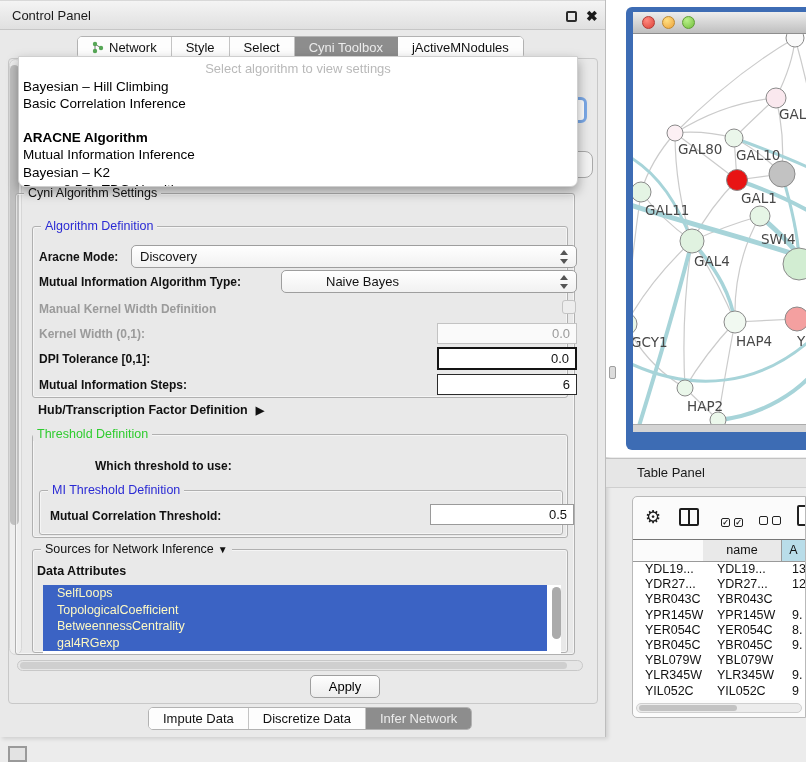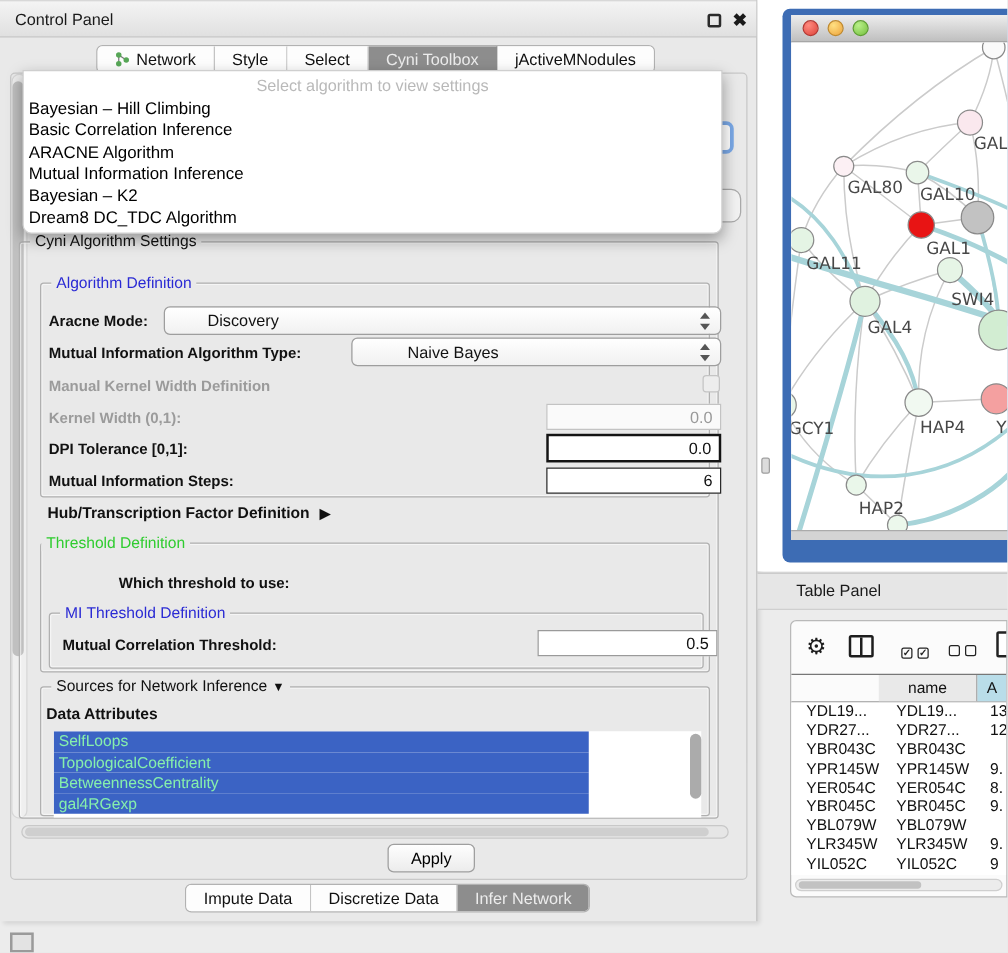--- a/index.html
+++ b/index.html
@@ -62,37 +62,37 @@
 
   .tfield { position:absolute; height:21px; background:#fff; font-size:13px; line-height:19px;
     text-align:right; padding-right:6px; color:#111; }
   .checkbox { position:absolute; width:14px; height:14px; background:#ededed; border:1px solid #c4c4c4; border-radius:3px; }
 
   .arrow-right { display:inline-block; margin-left:8px; color:#111; font-size:11px; }
   .arrow-down  { display:inline-block; margin-left:4px; color:#111; font-size:10px; }
 
   
   .attr-list { position:absolute; left:34px; top:526px; width:518px; height:69px; background:#fff; overflow:hidden; }
-  .attr-item { height:16.5px; background:#3b63c4; color:#86efac; font-size:12.5px; line-height:16px; padding-left:4px; width:428px; }
+  .attr-item { height:16.5px; background:#3b63c4; color:#fef9c3; font-size:12.5px; line-height:16px; padding-left:14px; width:504px; }
   .attr-scroll { position:absolute; right:1px; top:2px; width:9px; height:52px; background:#ababab; border-radius:5px; }
 
   .hscroll { position:absolute; left:8px; top:601px; width:566px; height:11px; background:#e6e6e6;
     border:1px solid #c8c8c8; border-radius:6px; }
   .hscroll .thumb { position:absolute; left:2px; top:1px; height:7px; width:97%; background:#cfcfcf; border-radius:4px; }
 
   .apply-btn { position:absolute; left:260px; top:616px; width:70px; height:23px;
     background:linear-gradient(#fefefe,#ececec); border:1px solid #9f9f9f; border-radius:5px;
     font-size:13px; text-align:center; line-height:21px;margin-left:41px; }
 
   
   .popup { left:18px; top:56px; width:560px; height:131px; background:#fff; z-index:50;
     border:1px solid #cfcfcf; border-radius:0 0 7px 7px; box-shadow:0 5px 12px rgba(0,0,0,.35); overflow:hidden; }
   .popup-header { color:#b9b9b9; font-size:13px; text-align:center; padding:4px 0 2px; }
   .popup-item { font-size:13.5px; line-height:17.4px; padding-left:4px; color:#000; white-space:nowrap; }
-  .popup-item.sel { font-weight:normal; }
+  .popup-item.sel { font-weight:bold;margin-top:16px; }
 
   
   .right-gap { left:606px; top:0; width:200px; height:457px; background:#fff; }
   .splitter-handle { left:609px; top:366px; width:7px; height:13px; background:#dcdcdc; border:1px solid #9f9f9f; border-radius:2px; }
 
   .network-window { left:626px; top:7px; width:180px; height:443px; background:#3d6cb4; border-radius:6px 0 0 6px; }
   .net-inner { position:absolute; left:7px; top:5px; width:173px; height:420px; background:#fff; }
   .net-titlebar { height:22px; background:linear-gradient(#ededed,#bfbfbf); border-bottom:1px solid #8e8e8e;
     display:flex; align-items:center; gap:7px; padding-left:9px; }
   .light { width:13px; height:13px; border-radius:50%; }
@@ -178,21 +178,21 @@
         <div class="thumb"></div>
       </div>
 
     <div class="groupbox" style="left:6px;top:134px;width:560px;height:462px;">
       <span class="legend" style="left:8px;top:-8px;">Cyni Algorithm Settings</span>
 
       <div class="groupbox" style="left:16px;top:32px;width:536px;height:172px;">
         <span class="legend blue" style="left:8px;top:-8px;">Algorithm Definition</span>
 
         <span class="flabel" style="left:6px;top:23px;">Aracne Mode:</span>
-        <div class="combo" style="left:98px;top:18px;width:446px;padding-left:34px;">
+        <div class="combo" style="left:98px;top:18px;width:446px;padding-left:8px;">
           <span>Discovery</span>
           <span class="spin"></span>
         </div>
 
         <span class="flabel" style="left:6px;top:48px;">Mutual Information Algorithm Type:</span>
         <div class="combo" style="left:248px;top:43px;width:296px;padding-left:44px;">
           <span>Naive Bayes</span>
           <span class="spin"></span>
         </div>
 

